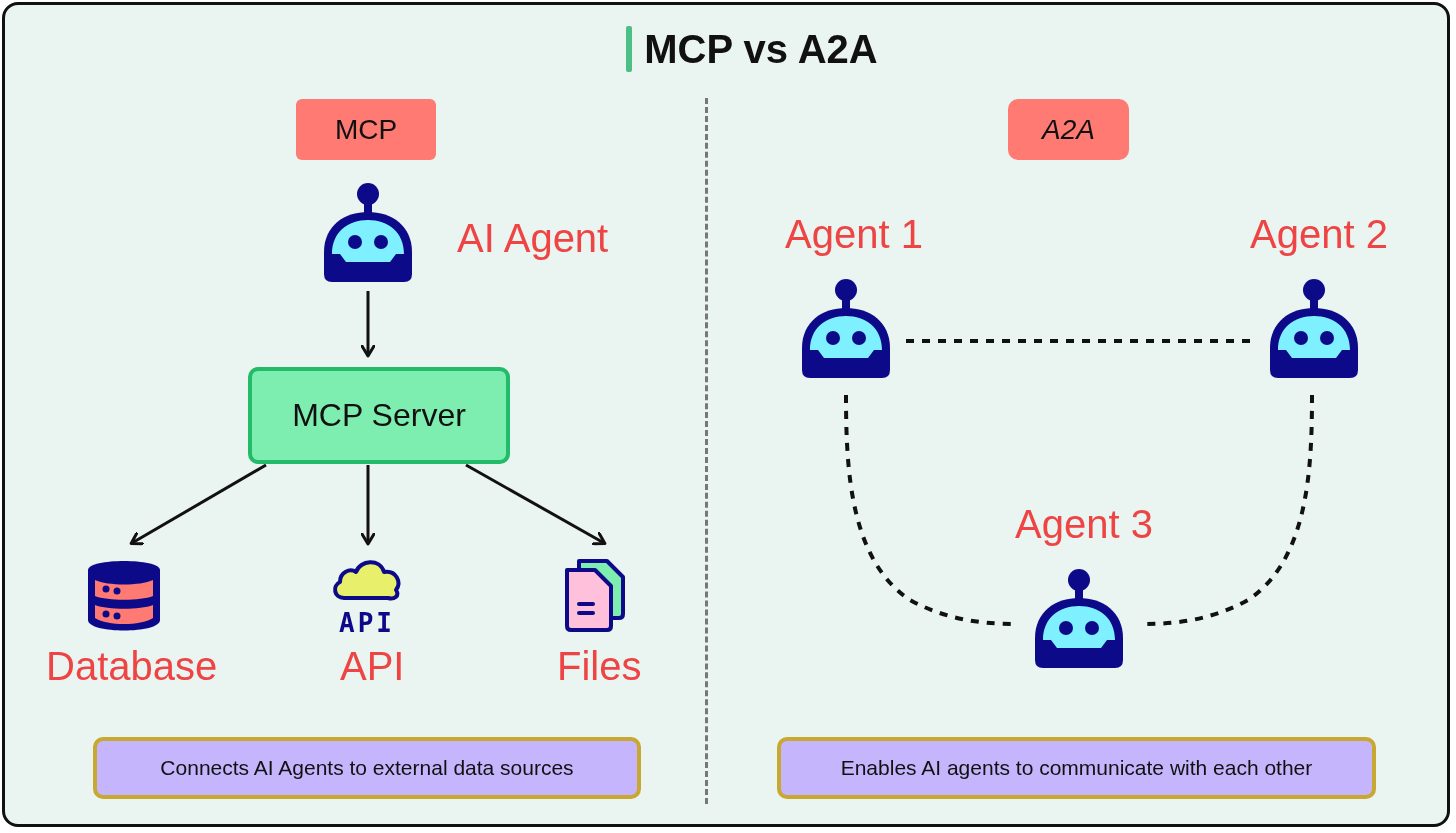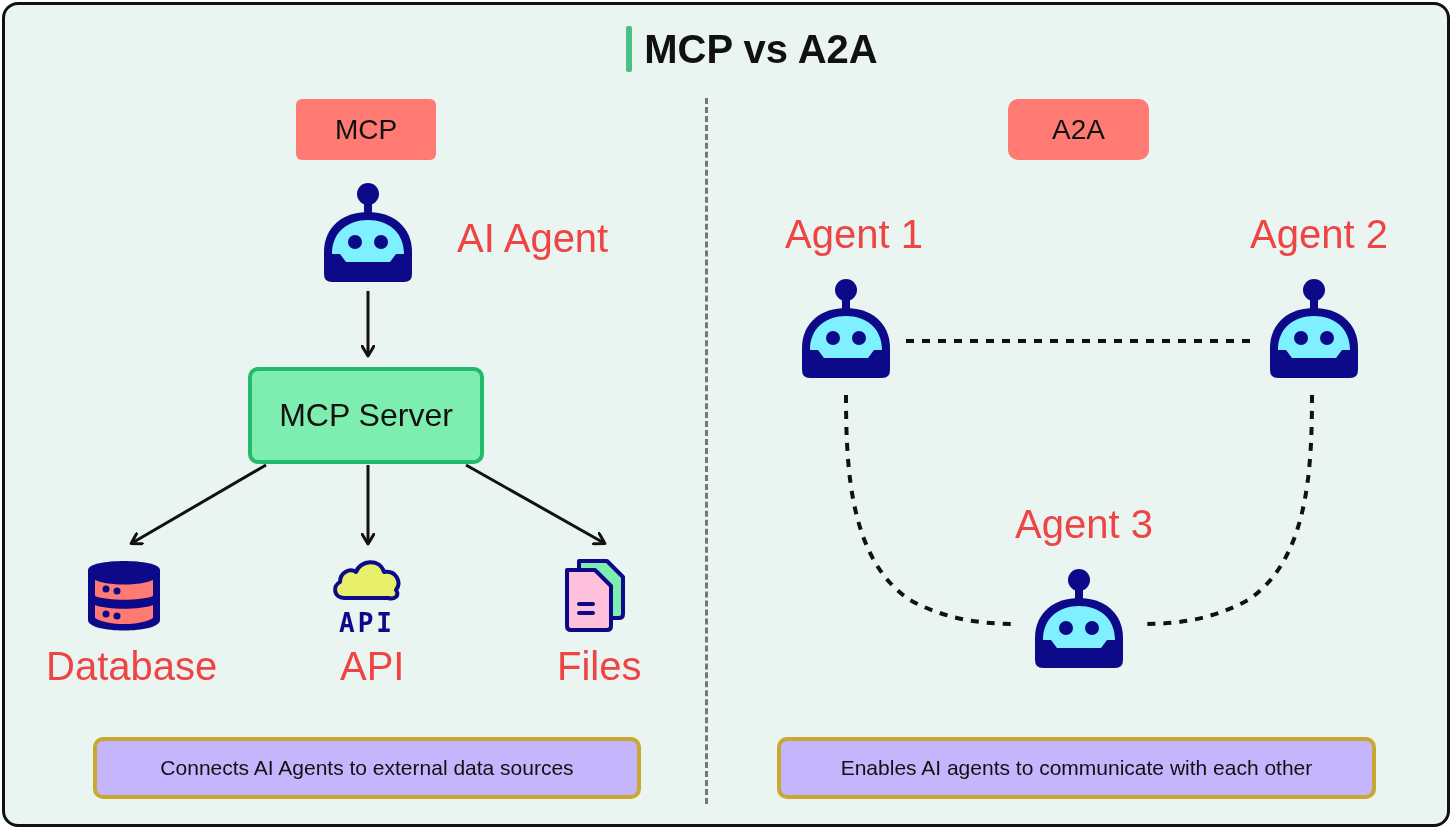--- a/index.html
+++ b/index.html
@@ -4,21 +4,21 @@
 <style>
   html, body { margin: 0; padding: 0; background: #ffffff; }
   body { width: 1456px; height: 833px; position: relative; overflow: hidden; font-family: "Liberation Sans", "DejaVu Sans", sans-serif; color: #111; }
   .frame { position: absolute; left: 2px; top: 2px; width: 1448px; height: 825px; background: #eaf4f0; border: 3px solid #111; border-radius: 16px; box-sizing: border-box; }
   .title-wrap { position: absolute; top: 26px; left: 0; width: 1456px; text-align: center; padding-left: 24px; }
   .title { display: inline-flex; align-items: center; gap: 12px; font-size: 40px; font-weight: bold; color: #111; }
   .title-bar { width: 6px; height: 46px; background: #4cbf86; border-radius: 2px; display: inline-block; }
   .divider { position: absolute; left: 705px; top: 98px; height: 706px; border-left: 3px dashed #777; }
   .badge { position: absolute; background: #ff7a72; border-radius: 10px; font-size: 28px; color: #111; display: flex; align-items: center; justify-content: center; }
   .label { position: absolute; font-size: 40px; color: #ef4444; white-space: nowrap; }
-  .server { position: absolute; left: 248px; top: 367px; width: 236px; height: 97px; background: #7eedb0; border: 4px solid #22bb6a; border-radius: 10px; box-sizing: border-box; display: flex; align-items: center; justify-content: center; font-size: 32px; color: #111; }
+  .server { position: absolute; left: 248px; top: 367px; width: 262px; height: 97px; background: #7eedb0; border: 4px solid #22bb6a; border-radius: 10px; box-sizing: border-box; display: flex; align-items: center; justify-content: center; font-size: 32px; color: #111; }
   .note { position: absolute; top: 737px; height: 62px; background: #c4b5fd; border: 4px solid #c8a830; border-radius: 10px; box-sizing: border-box; display: flex; align-items: center; justify-content: center; font-size: 21px; color: #111; }
   svg.overlay { position: absolute; left: 0; top: 0; }
   .icon { position: absolute; }
 </style>
 </head>
 <body>
 
 <div class="frame"></div>
 
 <div class="title-wrap">
@@ -31,21 +31,21 @@
 <div class="divider"></div>
 
 <div class="badge" style="left:296px;top:99px;width:140px;height:61px;border-radius:6px;">MCP</div>
 <div class="label" style="left:457px;top:216px;">AI Agent</div>
 <div class="server">MCP Server</div>
 <div class="label" style="left:46px;top:644px;">Database</div>
 <div class="label" style="left:340px;top:644px;">API</div>
 <div class="label" style="left:557px;top:644px;">Files</div>
 <div class="note" style="left:93px;width:548px;">Connects AI Agents to external data sources</div>
 
-<div class="badge" style="left:1008px;top:99px;width:141px;height:61px;">A2A</div>
+<div class="badge" style="left:1008px;top:99px;width:121px;height:61px;font-style:italic;">A2A</div>
 <div class="label" style="left:785px;top:212px;">Agent 1</div>
 <div class="label" style="left:1250px;top:212px;">Agent 2</div>
 <div class="label" style="left:1015px;top:502px;">Agent 3</div>
 <div class="note" style="left:777px;width:599px;text-align:center;">Enables AI agents to communicate with each other</div>
 
 <svg class="overlay" width="1456" height="833">
   <defs>
     <marker id="arr" markerWidth="14" markerHeight="14" refX="10" refY="7" orient="auto" markerUnits="userSpaceOnUse">
       <path d="M1,1 L11,7 L1,13" fill="none" stroke="#111" stroke-width="3" stroke-linecap="round" stroke-linejoin="round"></path>
     </marker>

